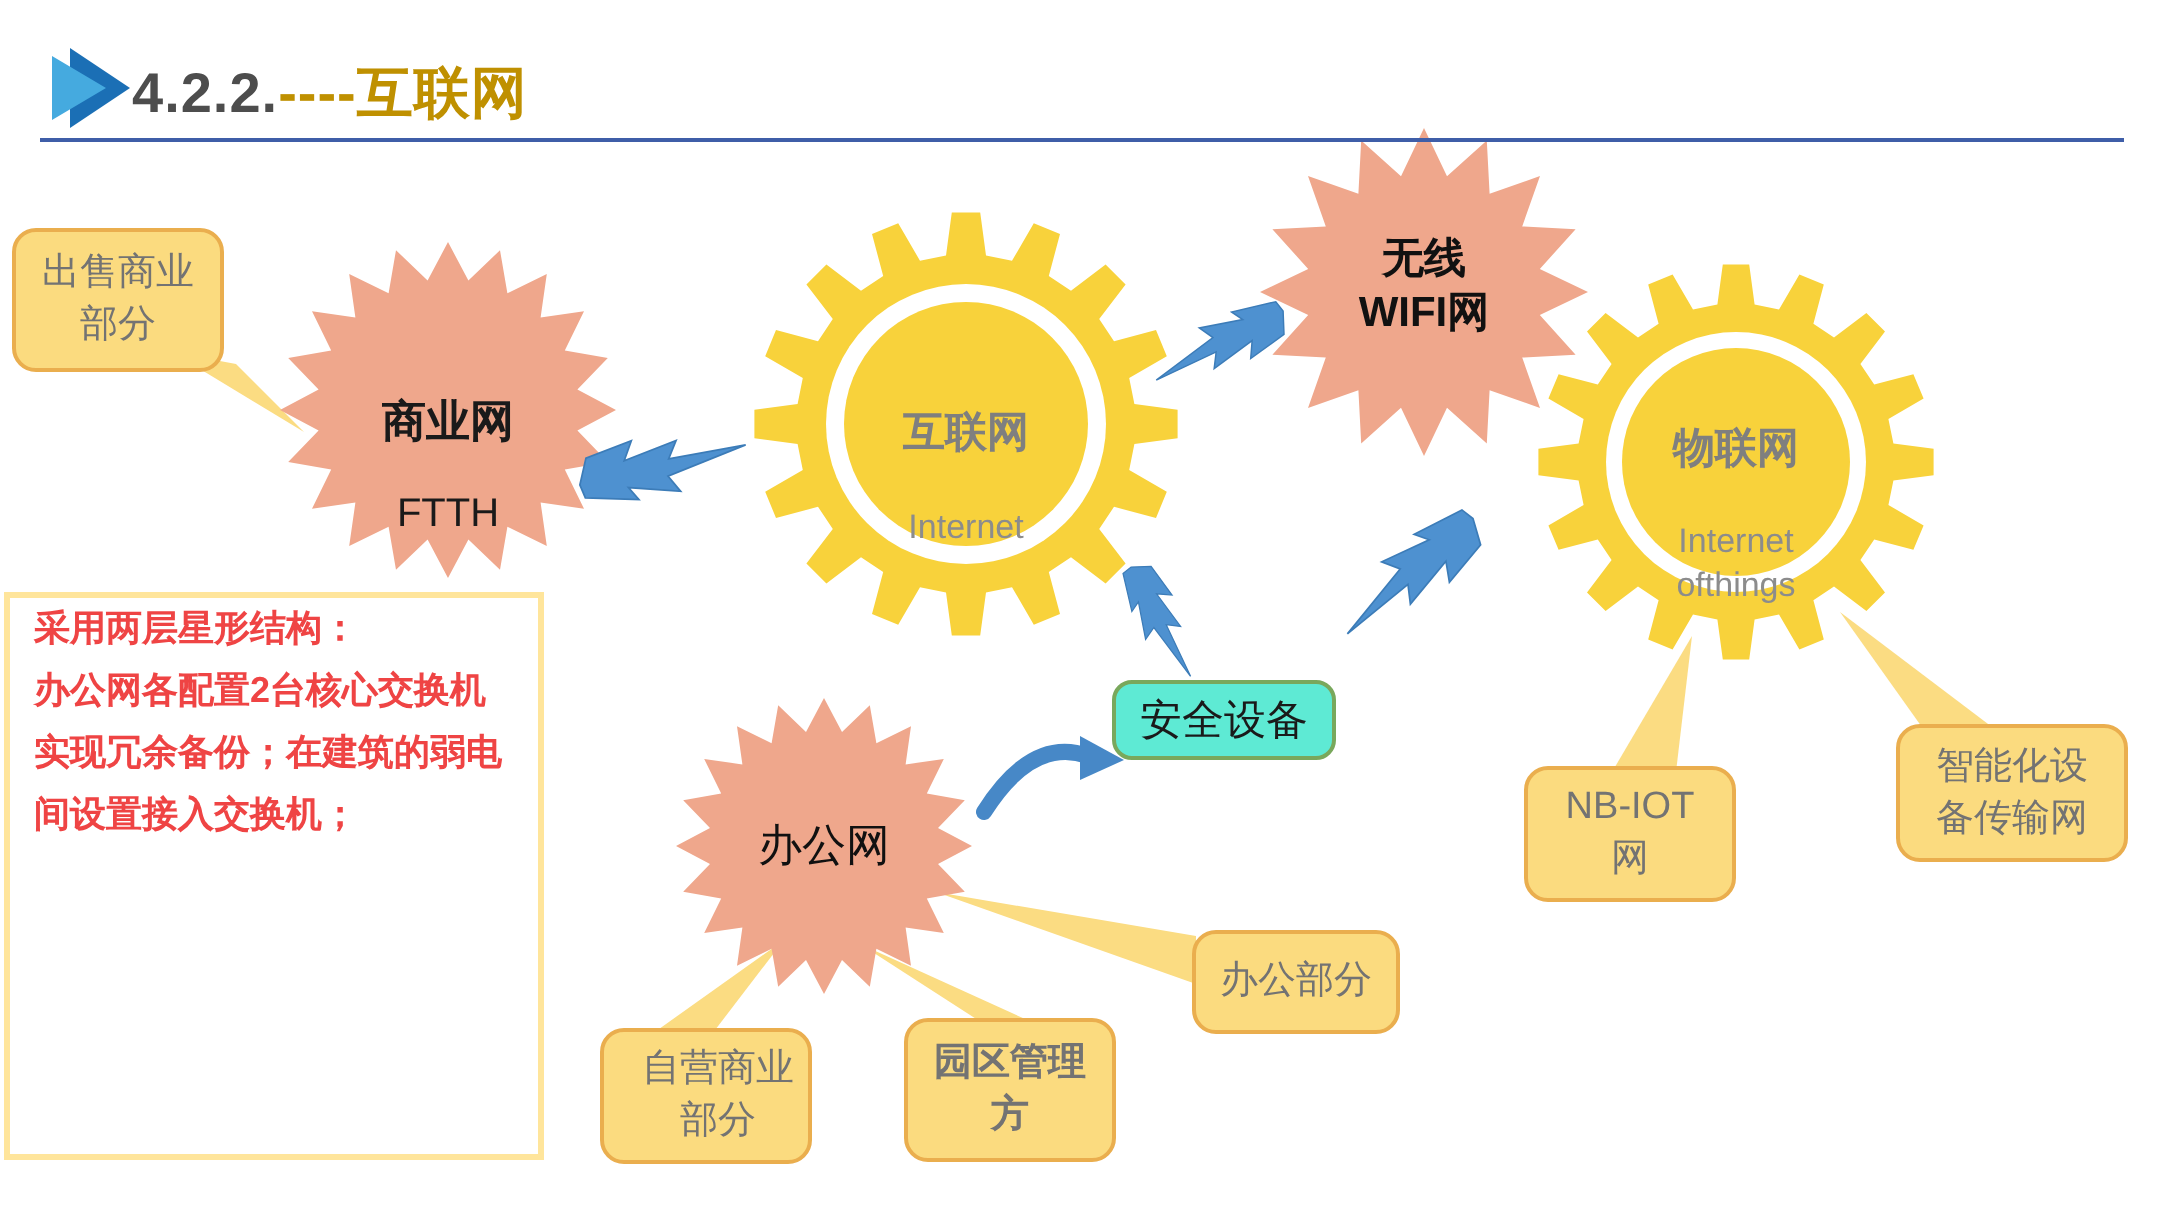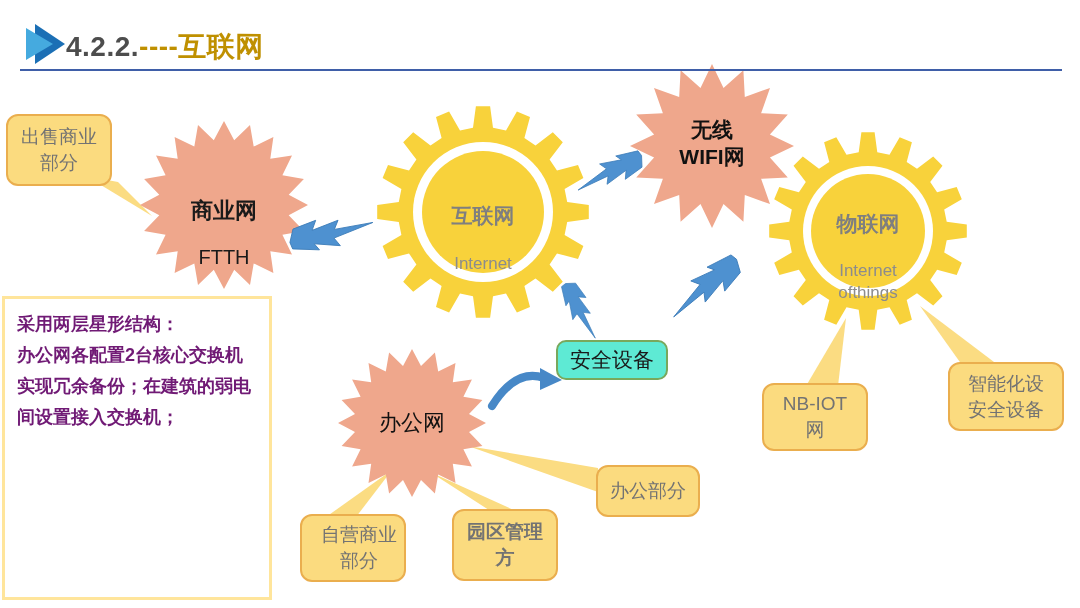--- a/index.html
+++ b/index.html
@@ -8,21 +8,21 @@
   
   #hdr-icon{position:absolute;left:26px;top:24px;width:42px;height:42px;}
   #hdr-title{position:absolute;left:66px;top:28px;font-size:28px;font-weight:bold;letter-spacing:.5px;}
   #hdr-title .num{color:#4d4d4d;margin-top:43px;}
   #hdr-title .gold{color:#bf9000;}
   #hdr-line{position:absolute;left:20px;top:69px;width:1042px;height:0;border-top:2px solid #3f5ea8;}
   
   #diagram{position:absolute;left:0;top:0;width:1080px;height:608px;}
   
   #note{position:absolute;left:2px;top:296px;width:240px;min-height:278px;
-        border:3px solid #ffe59b;padding:10px 12px;color:#701a75;font-size:18px;
+        border:3px solid #ffe59b;padding:0 12px;color:#ef4444;font-size:18px;
         font-weight:bold;line-height:1.72;}
   #note p{margin:0;}
   
   .callout{position:absolute;background:#fbdb7f;border:2px solid #eaae4e;border-radius:12px;
            display:flex;align-items:center;justify-content:center;text-align:center;
            color:#737373;font-size:19px;line-height:1.35;white-space:pre-line;box-sizing:border-box;}
   #co-sale{left:6px;top:114px;width:106px;height:72px;}
   #co-self{left:300px;top:514px;width:106px;height:68px;padding-left:12px;}
   #co-park{left:452px;top:509px;width:106px;height:72px;font-weight:bold;}
   #co-officepart{left:596px;top:465px;width:104px;height:52px;}
@@ -111,21 +111,21 @@
   <div class="callout" id="co-sale">出售商业
 部分</div>
   <div class="callout" id="co-self">自营商业
 部分</div>
   <div class="callout" id="co-park">园区管理
 方</div>
   <div class="callout" id="co-officepart">办公部分</div>
   <div class="callout" id="co-nbiot">NB-IOT
 网</div>
   <div class="callout" id="co-smart">智能化设
-安全设备</div>
+备传输网</div>
 
   <div id="security">安全设备</div>
 
   <div class="nodelabel" id="lb-internet">
     <div class="cn">互联网</div>
     <div class="en">Internet</div>
   </div>
   <div class="nodelabel" id="lb-iot">
     <div class="cn">物联网</div>
     <div class="en">Internet

